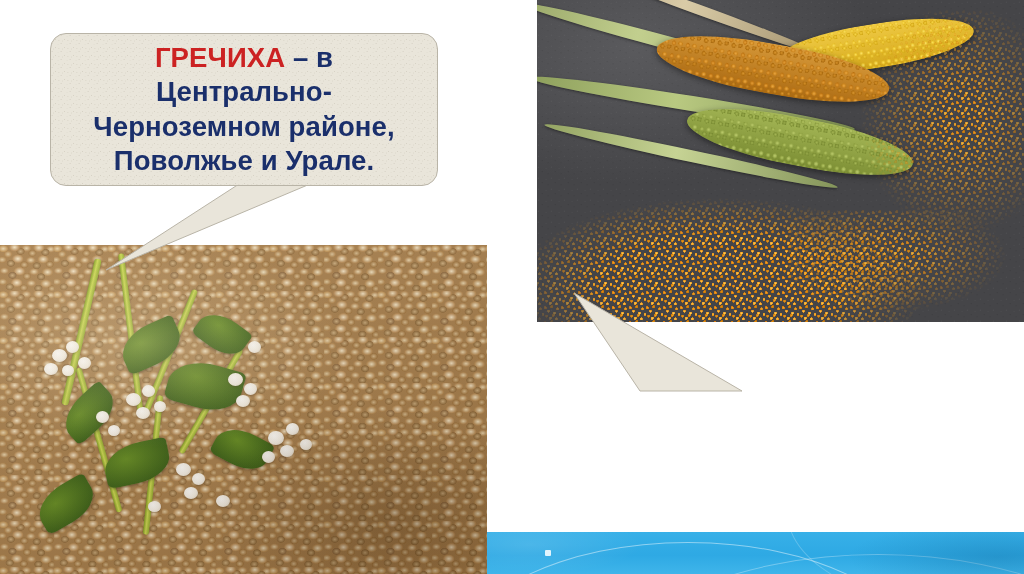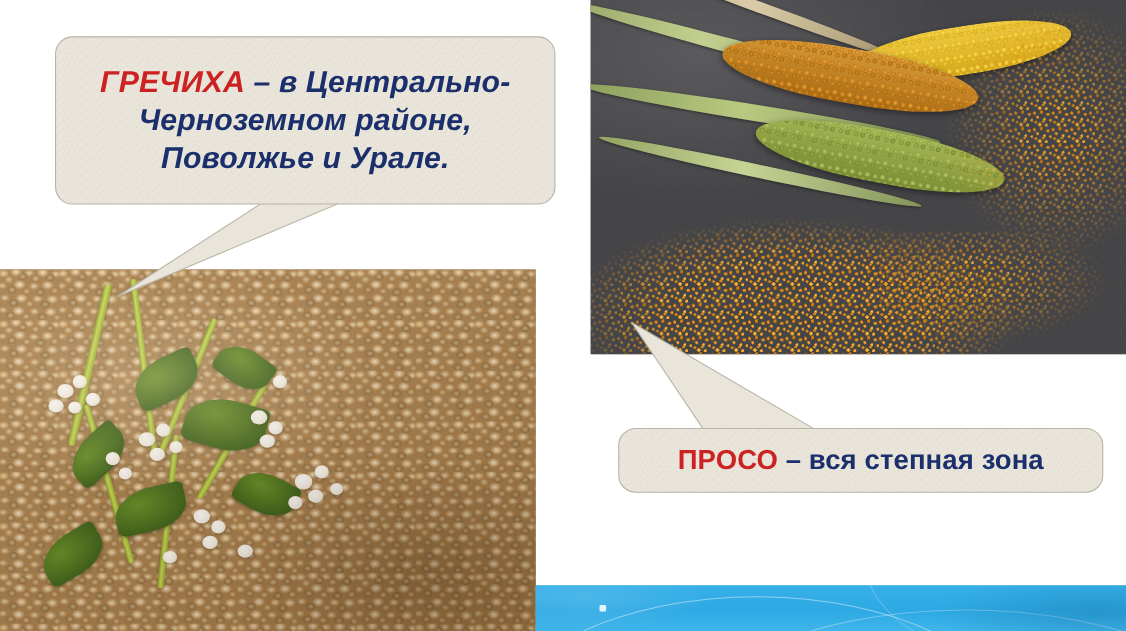--- a/index.html
+++ b/index.html
@@ -177,24 +177,23 @@
     line-height: 1.25;
     letter-spacing: 0.1px;
   }
   .kw {
     color: #cc2222;
   }
 
   #bubble-grechiha {
     left: 50px;
     top: 33px;
-    width: 455px;
+    width: 388px;
     height: 153px;
     padding: 4px 22px;
-    font-style: italic;
   }
   #bubble-grechiha .bubble-text {
     font-size: 27.5px;
   }
 
   #bubble-proso {
     left: 562px;
     top: 389px;
     width: 441px;
     height: 59px;
@@ -361,23 +360,20 @@
 
     <polygon points="239,184 310,184 106,270" fill="#e9e5da" stroke="#b9b4a7" stroke-width="1"></polygon>
 
     <polygon points="640,391 742,391 574,293" fill="#e9e5da" stroke="#b9b4a7" stroke-width="1"></polygon>
   </svg>
 
   <div class="bubble" id="bubble-grechiha">
     <div class="bubble-text"><span class="kw">ГРЕЧИХА</span><span> – в Центрально-Черноземном районе, Поволжье и Урале.</span></div>
   </div>
 
-  <div class="bubble" id="bubble-proso">
-    <div class="bubble-text"><span class="kw">ПРОСО</span><span> – вся степная зона</span></div>
-  </div>
 
   <div class="blue-band">
     <div class="arc" style="left:-30px; top:10px; width:460px; height:230px;"></div>
     <div class="arc" style="left:120px; top:22px; width:540px; height:260px; border-color:rgba(255,255,255,0.30);"></div>
     <div class="arc" style="left:300px; top:-120px; width:420px; height:200px; border-color:rgba(255,255,255,0.22);"></div>
     <div class="dot" style="left:58px; top:18px;"></div>
     <div class="shade"></div>
   </div>
 
 </div>

